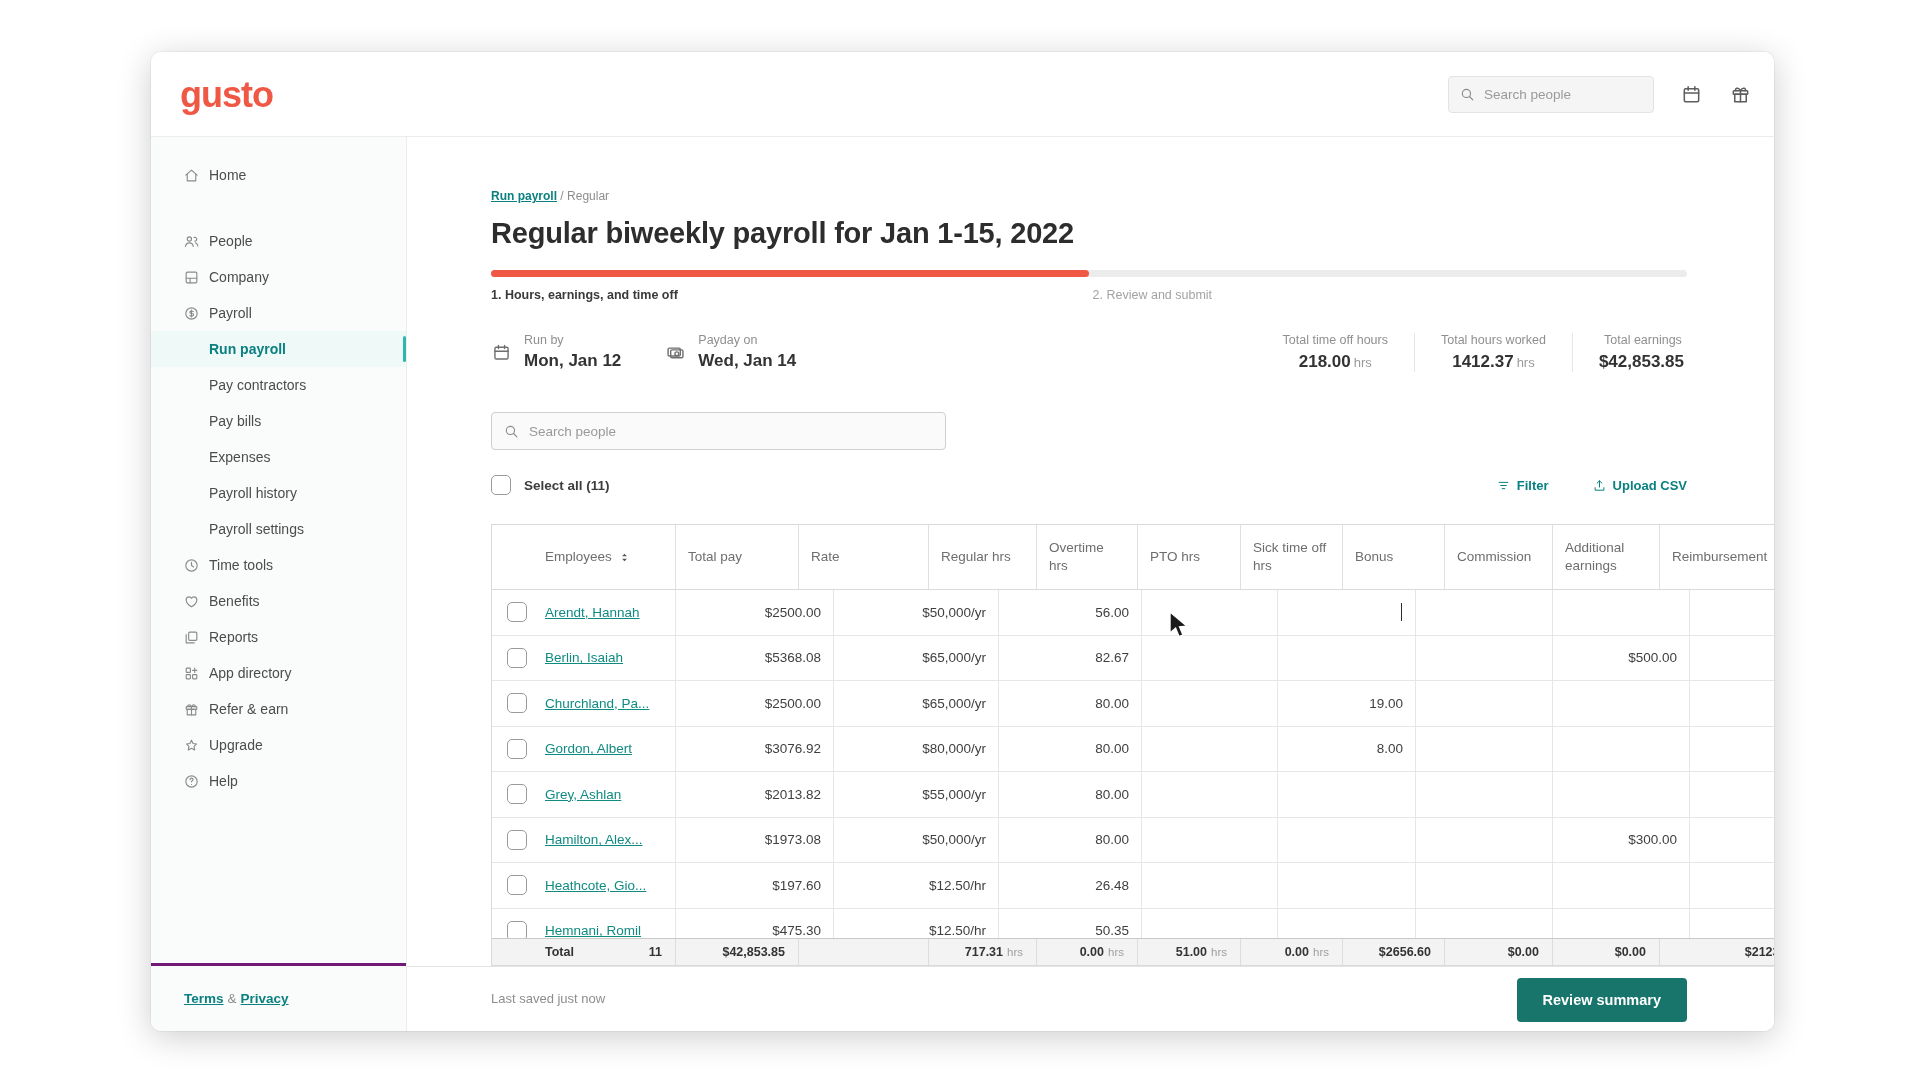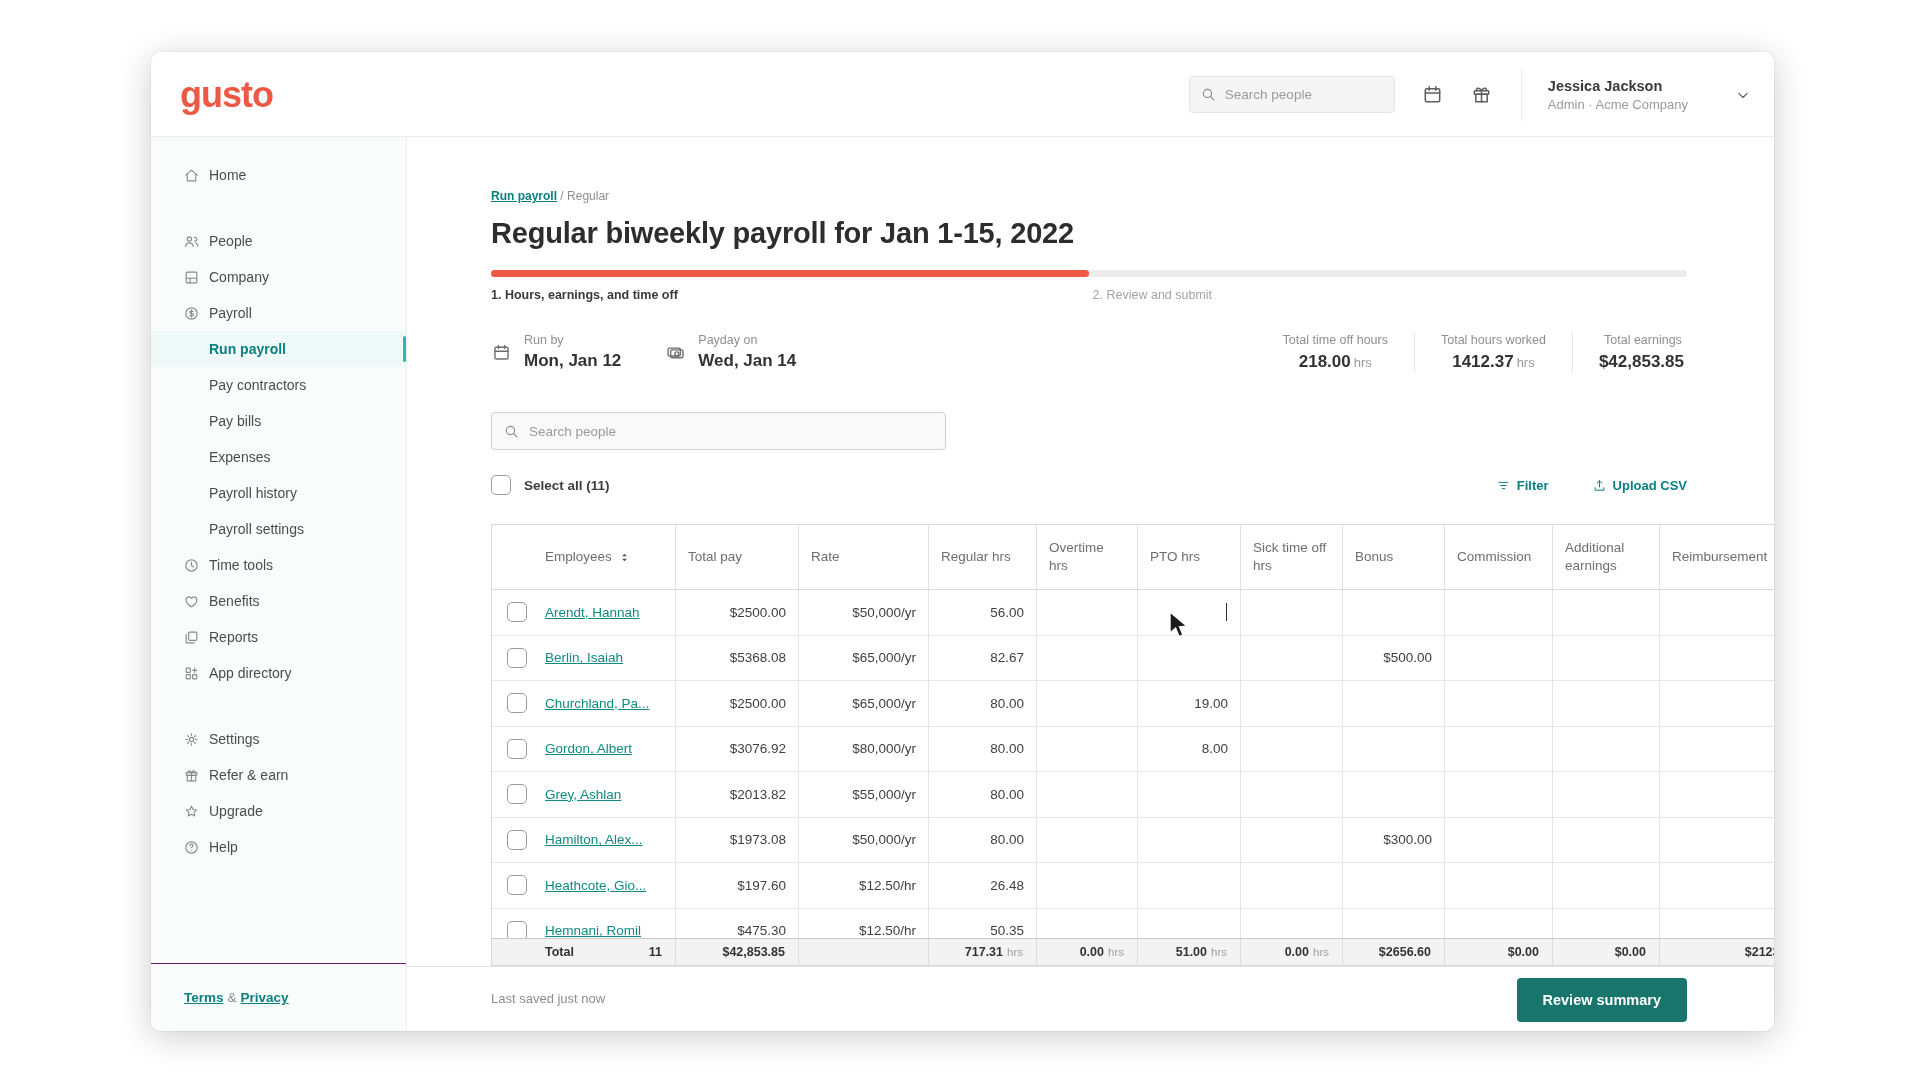--- a/index.html
+++ b/index.html
@@ -26,21 +26,21 @@
 
   
   .sidebar { position:absolute; left:0; top:85px; bottom:0; width:256px; background:#fafbfb; border-right:1px solid #ececec; }
   .side-items { padding-top:20px; }
   .side-item { position:relative; height:36px; display:flex; align-items:center; padding-left:32px; cursor:pointer;
                font-size:14px; color:#4c4c4c; }
   .side-item .s-ico { width:17px; height:17px; margin-right:9px; color:#8a8a8a; display:flex; align-items:center; }
   .side-item.indent { padding-left:58px; }
   .side-item.active { background:#eff9f8; color:#0a8080; font-weight:bold; }
   .side-item.active::after { content:""; position:absolute; right:0; top:5px; bottom:5px; width:3px; background:#2cb8ae; border-radius:2px; }
-  .side-footer { position:absolute; left:0; right:0; bottom:0; height:68px; border-top:1px solid #701a75;
+  .side-footer { position:absolute; left:0; right:0; bottom:0; height:68px; border-top:3px solid #701a75;
                  display:flex; align-items:center; padding-left:33px; font-size:13.5px; color:#8a8a8a; background:#fafbfb; }
   .side-footer a { color:#0a8080; font-weight:bold; text-decoration:underline; margin:0 4px; cursor:pointer; }
   .side-footer a:first-child { margin-left:0; }
 
   
   .main { position:absolute; left:256px; top:85px; right:0; bottom:0; background:#fff; overflow:hidden; }
   .pad { margin-left:84px; }
   .content-w { width:1196px; }
 
   .breadcrumb { margin-top:52px; font-size:12px; color:#8d8d8d; }
@@ -79,21 +79,21 @@
 
   
   .tbl { margin-top:28px; width:1320px; border-top:1px solid #d9d9d9; border-left:1px solid #d9d9d9; position:relative; }
   .trow { display:grid; }
   .thead { height:65px; border-bottom:1px solid #d9d9d9; }
   .th { display:flex; align-items:center; padding:0 12px; font-size:13.5px; color:#6e6e6e; line-height:1.3;
         border-right:1px solid #e0e0e0; }
   .th.first { padding-left:53px; }
   .sort-ico { margin-left:6px; color:#555; display:flex; }
   .tbody { height:348px; overflow:hidden; }
-  .tr { height:45.5px; border-bottom:1px solid #e6e6e6; }
+  .tr { height:45.5px; border-bottom:1px solid #e6e6e6;gap:35px; }
   .td { position:relative; display:flex; align-items:center; padding:0 12px; font-size:13.5px; color:#3f3f3f;
         border-right:1px solid #e6e6e6; }
   .td.num { justify-content:flex-end; }
   .td.name-cell { padding-left:15px; }
   .td .cb { margin-right:18px; }
   .emp-link { color:#0f8b81; text-decoration:underline; cursor:pointer; white-space:nowrap; }
   .tfoot { height:28px; background:#f3f3f3; border-top:1px solid #c9c9c9; border-bottom:1px solid #d9d9d9; }
   .tf { display:flex; align-items:center; padding:0 13px; font-size:12.5px; font-weight:bold; color:#333;
         border-right:1px solid #ddd; }
   .tf.num { justify-content:flex-end; }
@@ -139,31 +139,20 @@
             </svg>
           </span>
         <span class="tb-iconbtn">
             <svg width="23" height="23" viewBox="0 0 24 24" fill="none" stroke="currentColor" stroke-width="1.6" stroke-linecap="round" stroke-linejoin="round">
               <rect x="4.5" y="8" width="15" height="3.8" rx=".8"></rect>
               <path d="M6 11.8h12v7.7H6z"></path>
               <path d="M12 8v11.5"></path>
               <path d="M12 8c-2.2-4.3-6.6-2.2-4.8 0M12 8c2.2-4.3 6.6-2.2 4.8 0"></path>
             </svg>
           </span>
-        <div class="userbox">
-          <div class="user-lines">
-            <div class="user-name">Jessica Jackson</div>
-            <div class="user-meta">Admin · Acme Company</div>
-          </div>
-          <span class="chev">
-              <svg width="18" height="18" viewBox="0 0 24 24" fill="none" stroke="currentColor" stroke-width="1.6" stroke-linecap="round" stroke-linejoin="round">
-                <path d="M6.5 9.8 12 15.3l5.5-5.5"></path>
-              </svg>
-            </span>
-        </div>
       </div>
     </div>
 
     <div class="sidebar">
       <div class="side-items" id="side-items">
           <div class="side-item">
             <span class="s-ico">
               <svg width="17" height="17" viewBox="0 0 24 24" fill="none" stroke="currentColor" stroke-width="1.6" stroke-linecap="round" stroke-linejoin="round">
                 <path d="M4 11.5 12 4.5l8 7"></path>
                 <path d="M6 10.5V19.5h12v-9"></path>
@@ -249,29 +238,20 @@
           <div class="side-item">
             <span class="s-ico">
               <svg width="17" height="17" viewBox="0 0 24 24" fill="none" stroke="currentColor" stroke-width="1.6" stroke-linecap="round" stroke-linejoin="round">
                 <rect x="4.5" y="4.5" width="6" height="6" rx="1"></rect>
                 <rect x="4.5" y="13.5" width="6" height="6" rx="1"></rect>
                 <rect x="13.5" y="13.5" width="6" height="6" rx="1"></rect>
                 <path d="M16.5 4.5v6M13.5 7.5h6"></path>
               </svg>
             </span>
             <span>App directory</span>
-          </div>
-          <div class="side-item" style="margin-top: 30px;">
-            <span class="s-ico">
-              <svg width="17" height="17" viewBox="0 0 24 24" fill="none" stroke="currentColor" stroke-width="1.6" stroke-linecap="round" stroke-linejoin="round">
-                <circle cx="12" cy="12" r="3"></circle>
-                <path d="M12 4v2.3M12 17.7V20M4 12h2.3M17.7 12H20M6.4 6.4l1.7 1.7M15.9 15.9l1.7 1.7M17.6 6.4l-1.7 1.7M8.1 15.9l-1.7 1.7"></path>
-              </svg>
-            </span>
-            <span>Settings</span>
           </div>
           <div class="side-item">
             <span class="s-ico">
               <svg width="17" height="17" viewBox="0 0 24 24" fill="none" stroke="currentColor" stroke-width="1.6" stroke-linecap="round" stroke-linejoin="round">
                 <rect x="4.5" y="8" width="15" height="3.8" rx=".8"></rect>
                 <path d="M6 11.8h12v7.7H6z"></path>
                 <path d="M12 8v11.5"></path>
                 <path d="M12 8c-2.2-4.3-6.6-2.2-4.8 0M12 8c2.2-4.3 6.6-2.2 4.8 0"></path>
               </svg>
             </span>

